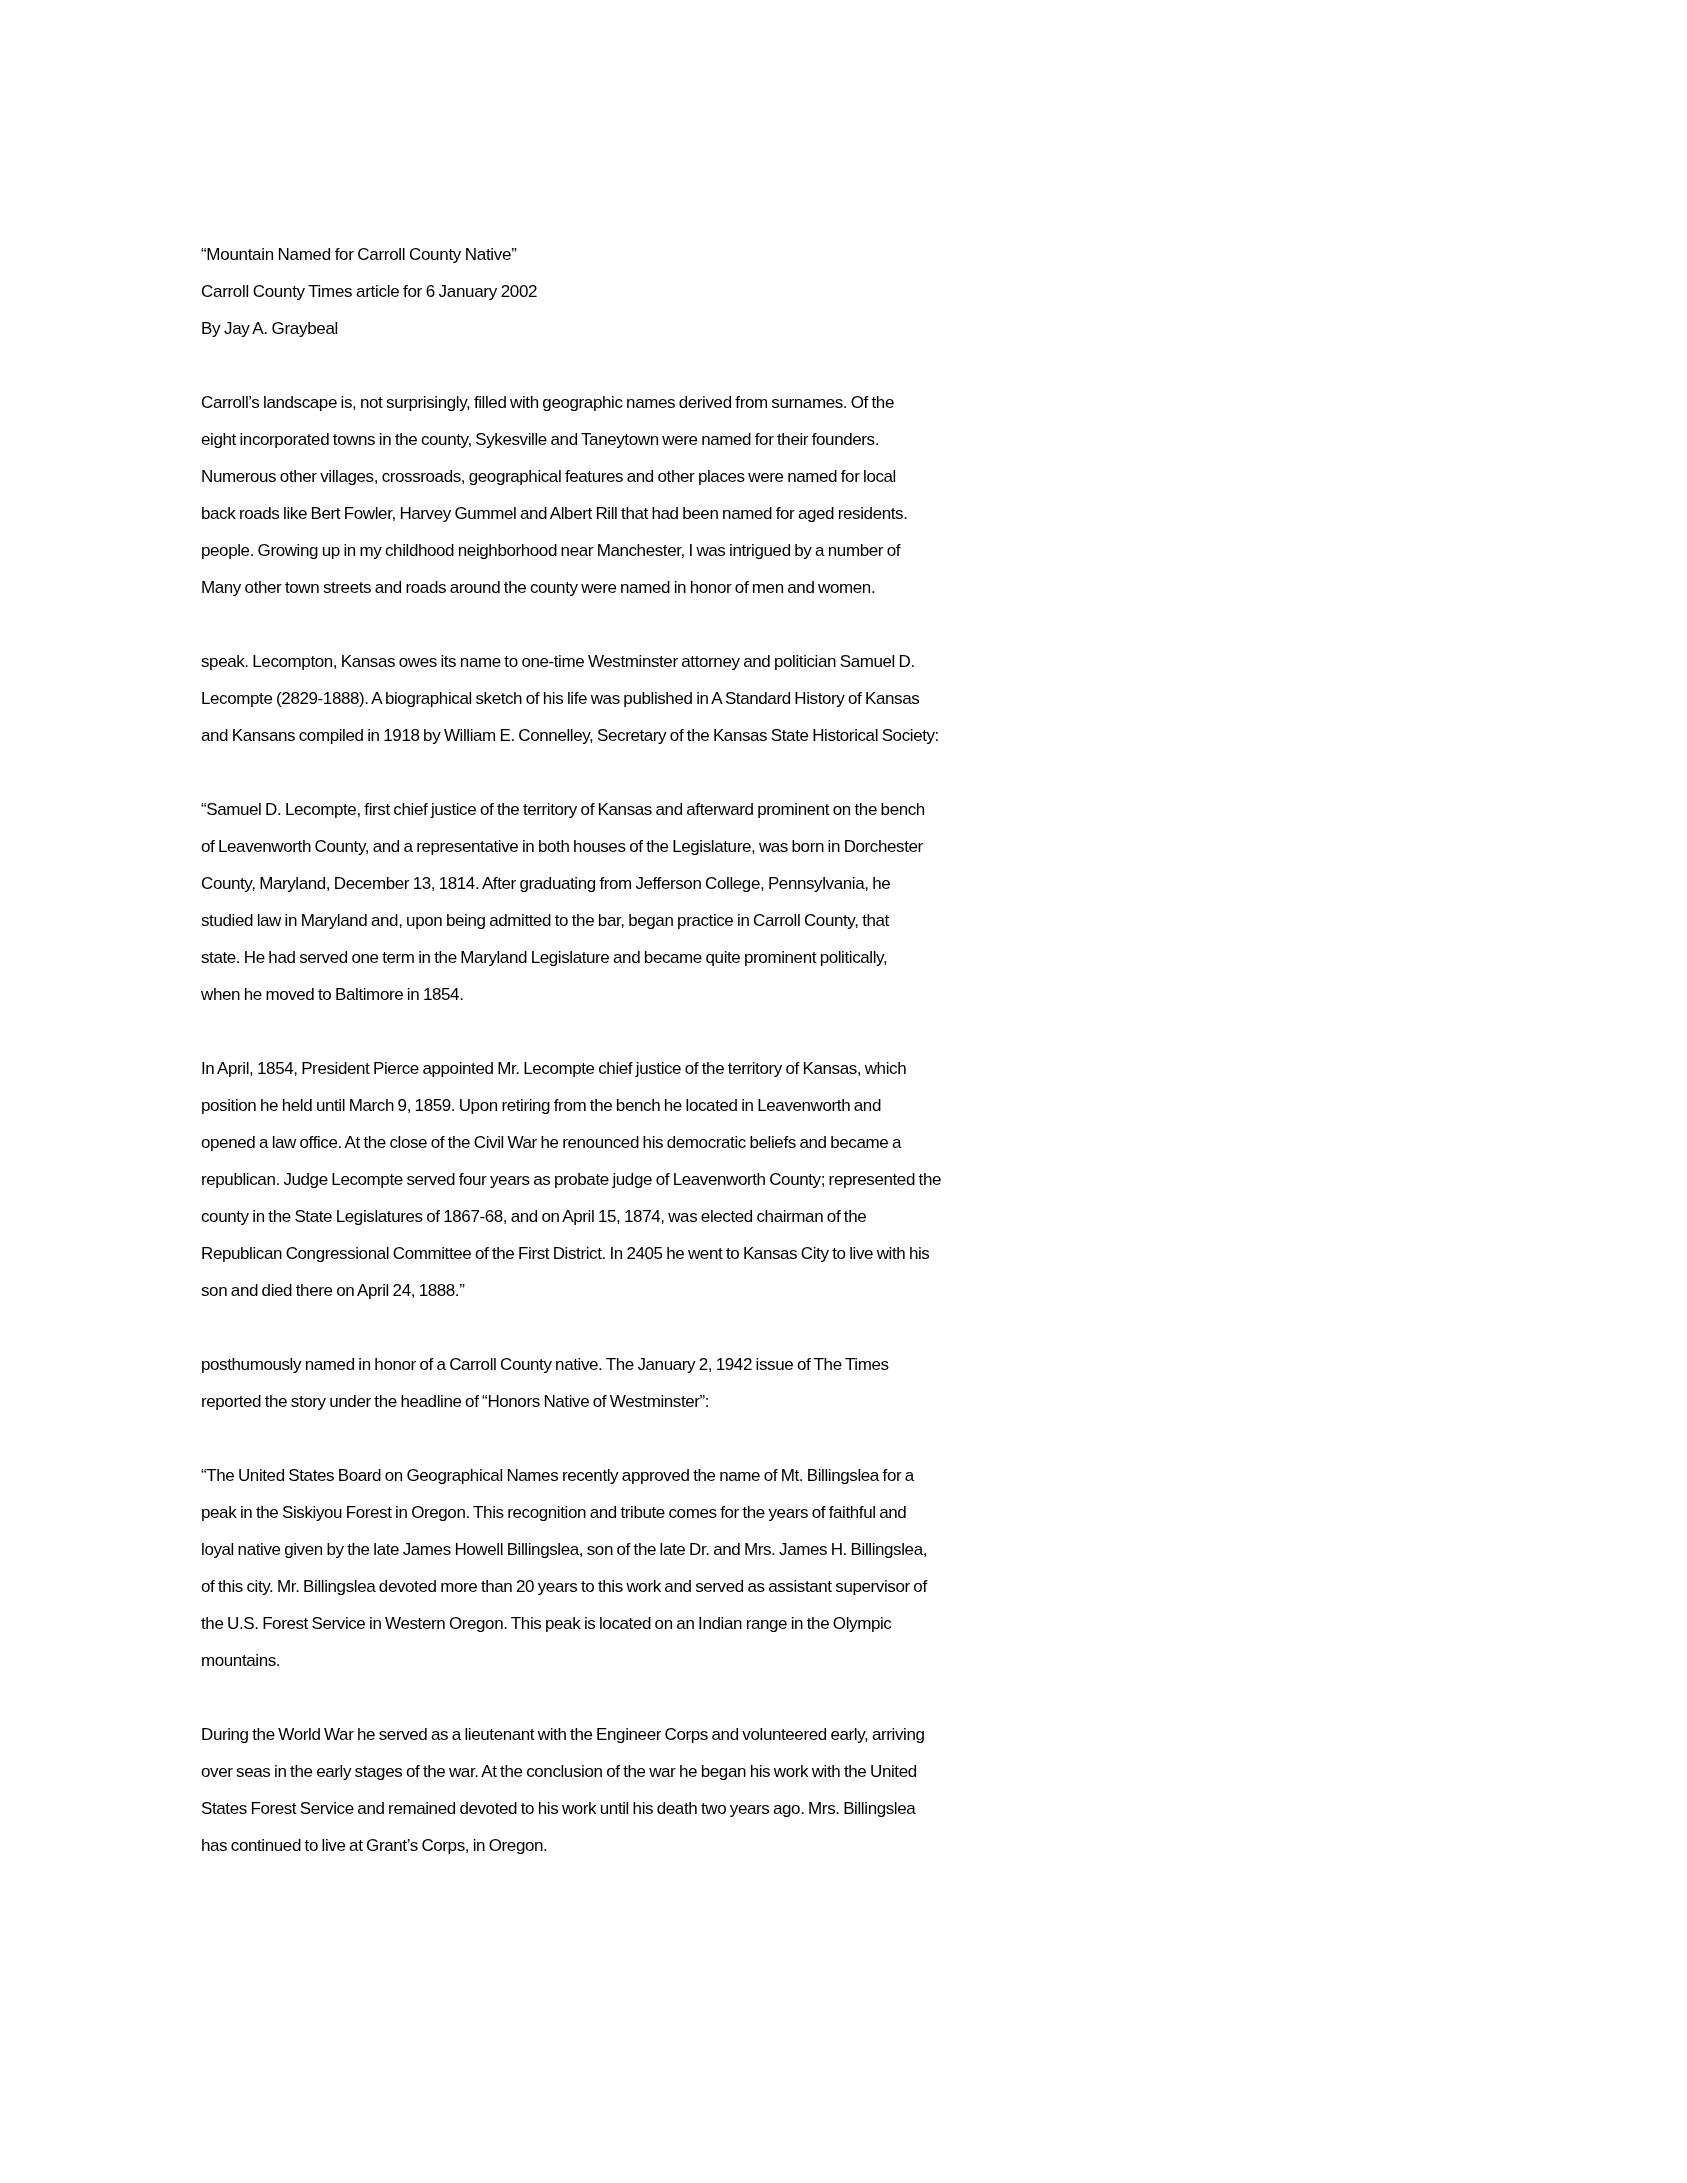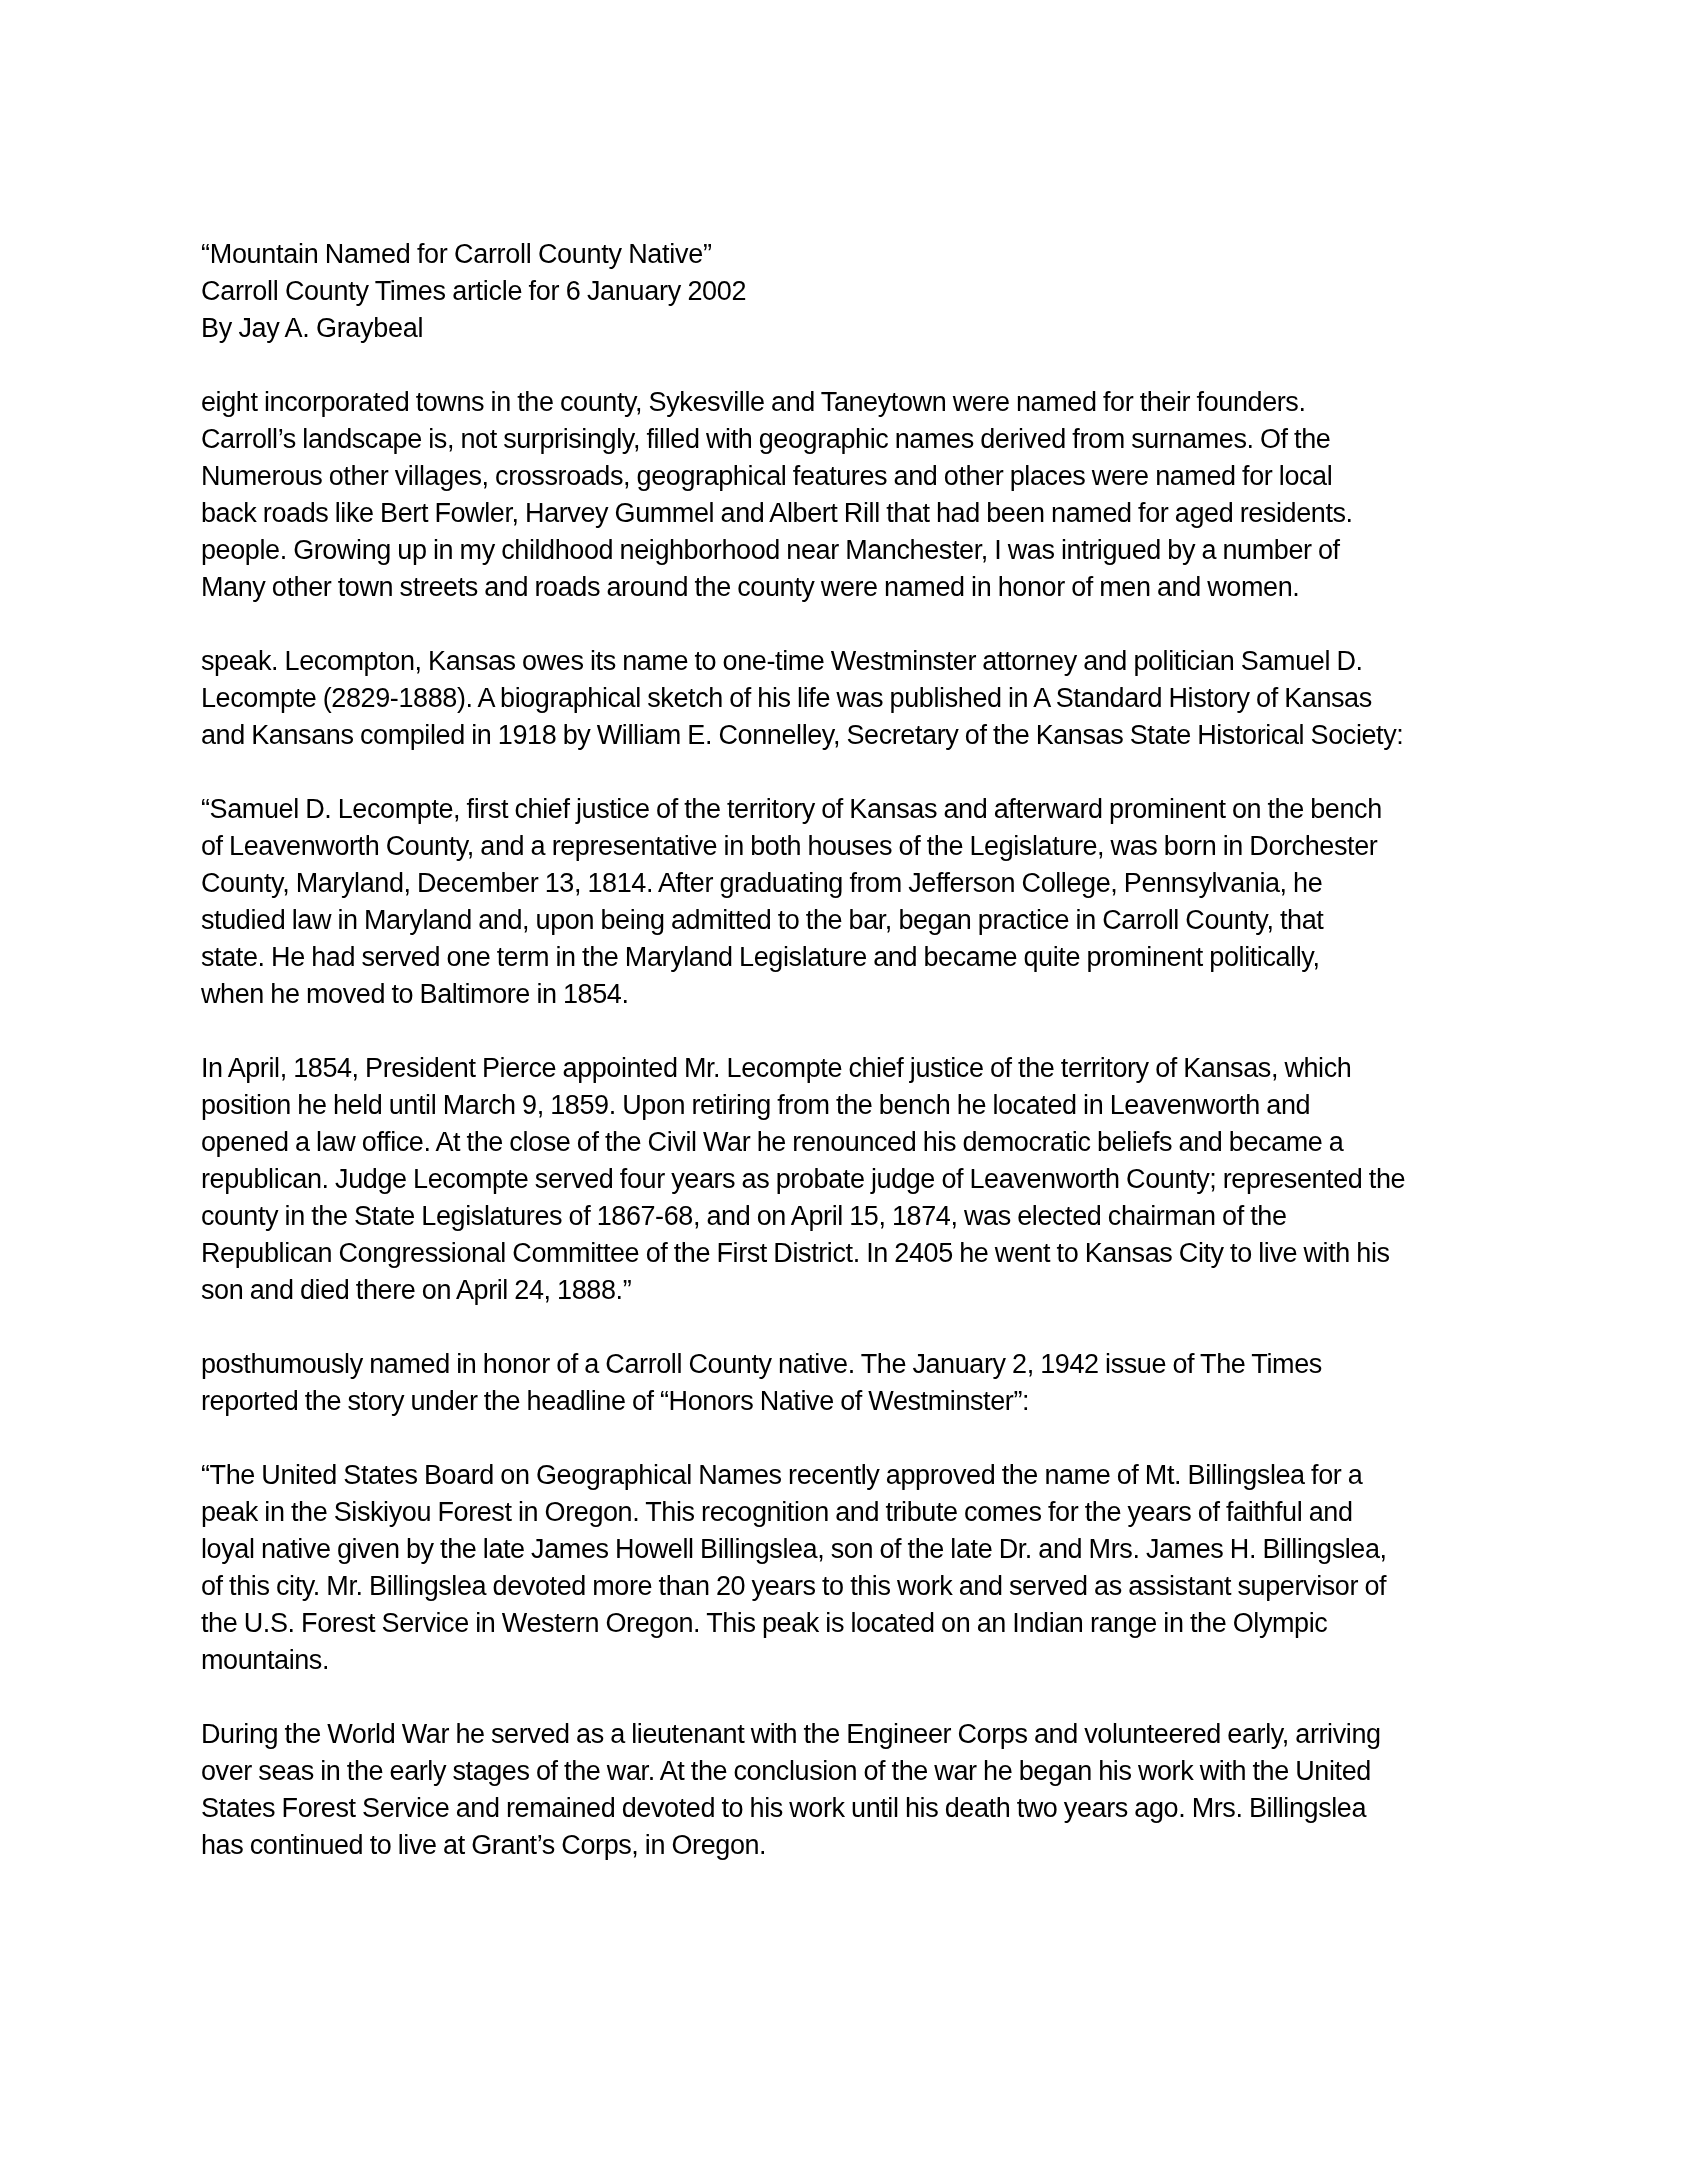--- a/index.html
+++ b/index.html
@@ -16,21 +16,21 @@
       color: #000000;
     }
     .page {
       position: absolute;
       left: 201px;
       top: 236px;
       width: 1321px;
     }
     .line {
       display: block;
-      font-size: 27px;
+      font-size: 17px;
       line-height: 37px;
       white-space: nowrap;
       letter-spacing: -0.4px;
       word-spacing: -0.7px;
     }
     .block {
       margin: 0 0 37px 0;
     }
     .header .line {
       letter-spacing: -0.3px;
@@ -40,22 +40,22 @@
 <body>
 
 <div class="page">
   <div class="block header">
     <span class="line">“Mountain Named for Carroll County Native”</span>
     <span class="line">Carroll County Times article for 6 January 2002</span>
     <span class="line">By Jay A. Graybeal</span>
   </div>
   <div id="body-container">
       <div class="block">
+        <span class="line">Carroll’s landscape is, not surprisingly, filled with geographic names derived from surnames.  Of the</span>
         <span class="line">eight incorporated towns in the county, Sykesville and Taneytown were named for their founders.</span>
-        <span class="line">Carroll’s landscape is, not surprisingly, filled with geographic names derived from surnames.  Of the</span>
         <span class="line">Numerous other villages, crossroads, geographical features and other places were named for local</span>
         <span class="line">back roads like Bert Fowler, Harvey Gummel and Albert Rill that had been named for aged residents.</span>
         <span class="line">people.   Growing up in my childhood neighborhood near Manchester, I was intrigued by a number of</span>
         <span class="line">Many other town streets and roads around the county were named in honor of men and women.</span>
       </div>
       <div class="block">
         <span class="line">speak.  Lecompton, Kansas owes its name to one-time Westminster attorney and politician Samuel D.</span>
         <span class="line">Lecompte (2829-1888).  A biographical sketch of his life was published in A Standard History of Kansas</span>
         <span class="line">and Kansans compiled in 1918 by William E. Connelley, Secretary of the Kansas State Historical Society:</span>
       </div>

